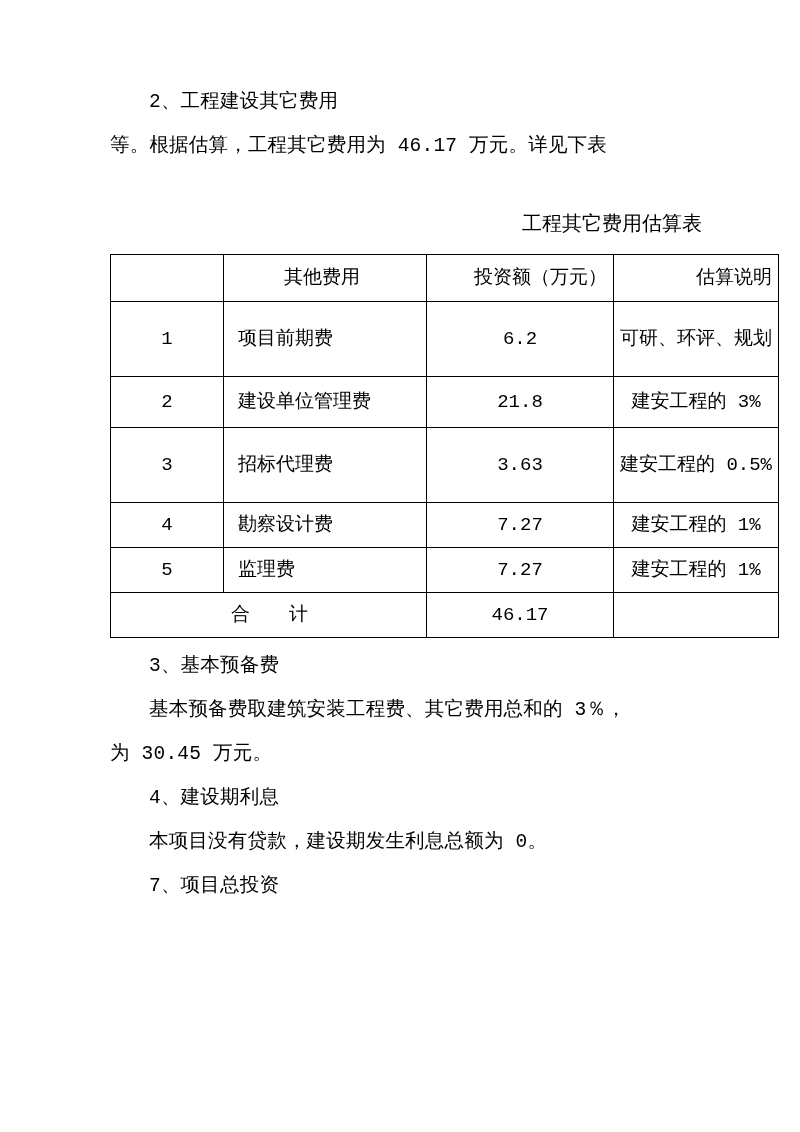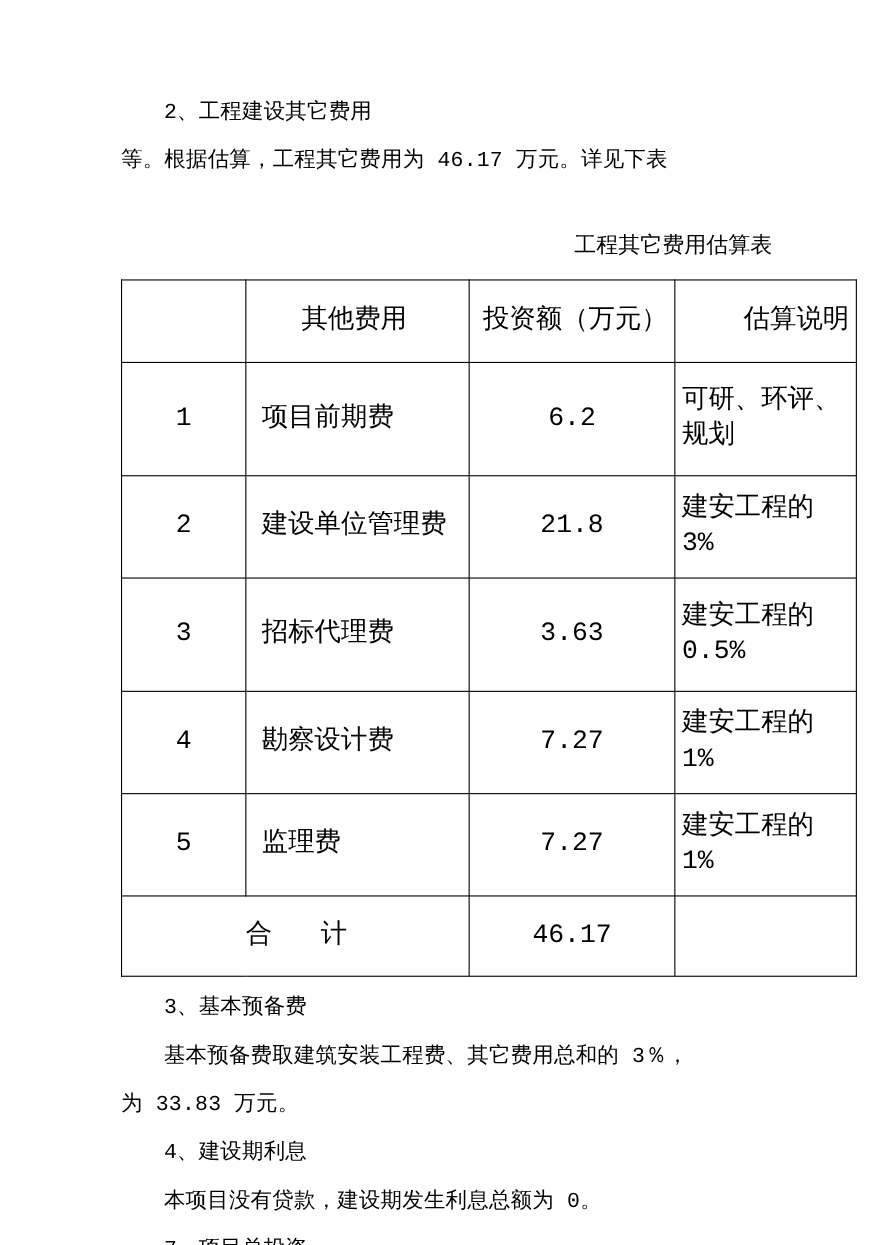--- a/index.html
+++ b/index.html
@@ -45,30 +45,30 @@
 
   table.cost-table {
     border-collapse: collapse;
     width: 624px;
     margin: 0;
     table-layout: fixed;
   }
   table.cost-table td,
   table.cost-table th {
     border: 1px solid #000000;
-    font-size: 24px;
+    font-size: 19px;
     font-weight: normal;
-    padding: 14px 6px;
+    padding: 0 6px;
     line-height: 32px;
     vertical-align: middle;
   }
   .col-idx { width: 100px; text-align: center; }
   .col-name { width: 196px; text-align: left; padding-left: 14px !important; }
   .col-amt { width: 174px; text-align: center; }
-  .col-note { width: 152px; }
+  .col-note { width: 152px; text-align: center; }
 
   .row-head td { text-align: right; height: 46px; }
   .row-head .col-name { text-align: center; padding-left: 0 !important; }
 
   .tall-row td { height: 74px; }
   .mid-row td { height: 50px; }
   .small-row td { height: 44px; }
 
   .total-cell {
     text-align: center;
@@ -138,19 +138,19 @@
         <td class="total-cell" colspan="2">合　计</td>
         <td class="col-amt">46.17</td>
         <td class="col-note"></td>
       </tr>
     </tbody>
   </table>
 
   <div class="after-table">
     <p class="para indent">3、基本预备费</p>
     <p class="para indent">基本预备费取建筑安装工程费、其它费用总和的 3％，</p>
-    <p class="para">为 33.83 万元。</p>
+    <p class="para">为 30.45 万元。</p>
     <p class="para indent">4、建设期利息</p>
     <p class="para indent">本项目没有贷款，建设期发生利息总额为 0。</p>
     <p class="para indent">7、项目总投资</p>
   </div>
 
 </div>
 
 </body></html>

